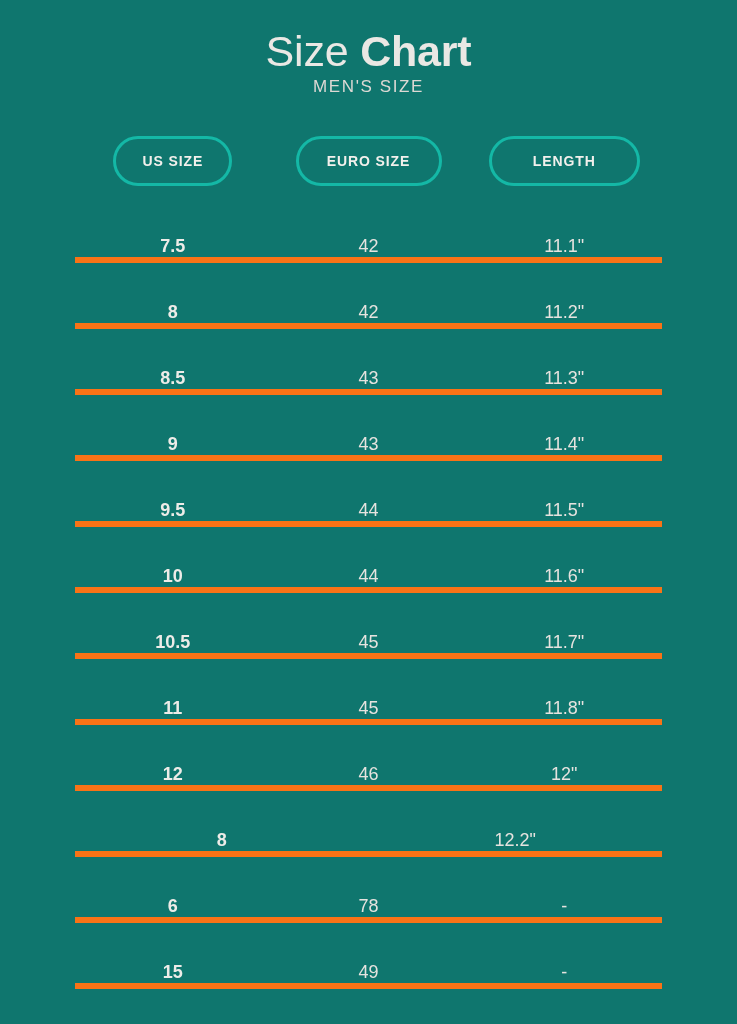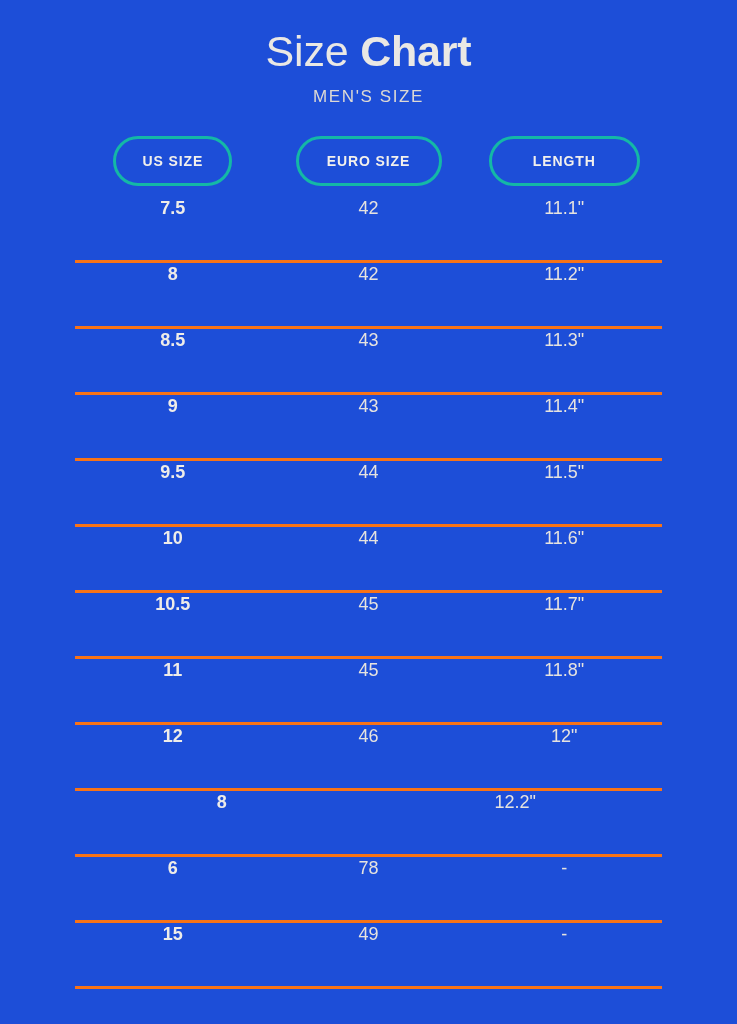--- a/index.html
+++ b/index.html
@@ -15,21 +15,21 @@
     font-family: "Liberation Sans", sans-serif;
     color: #e8e6e2;
     overflow: hidden;
     -webkit-font-smoothing: antialiased;
   }
 
   .page {
     position: relative;
     width: 737px;
     height: 1024px;
-    background: #1d4ed8;
+    background: #0f766e;
   }
 
   
   .title-block {
     padding-top: 26px;
     text-align: center;
   }
 
   .chart-title {
     font-size: 43px;
@@ -41,21 +41,21 @@
 
   .chart-title .title-light {
     font-weight: 400;
   }
 
   .chart-title .title-bold {
     font-weight: 700;
   }
 
   .chart-subtitle {
-    margin-top: 11px;
+    margin-top: 1px;
     font-size: 17px;
     line-height: 20px;
     font-weight: 400;
     letter-spacing: 1.6px;
     color: #ddd9d4;
   }
 
   
   .pill-row {
     position: absolute;
@@ -98,22 +98,22 @@
     position: absolute;
     top: 197px;
     left: 75px;
     width: 587px;
   }
 
   .size-row {
     position: relative;
     height: 66px;
     display: flex;
-    align-items: flex-start;
-    border-bottom: 3px solid #f97316;
+    align-items: flex-end;
+    border-bottom: 6px solid #f97316;
   }
 
   .cell {
     flex: 1 1 0;
     text-align: center;
     font-size: 18px;
     line-height: 22px;
     color: #eeece8;
     white-space: nowrap;
   }

